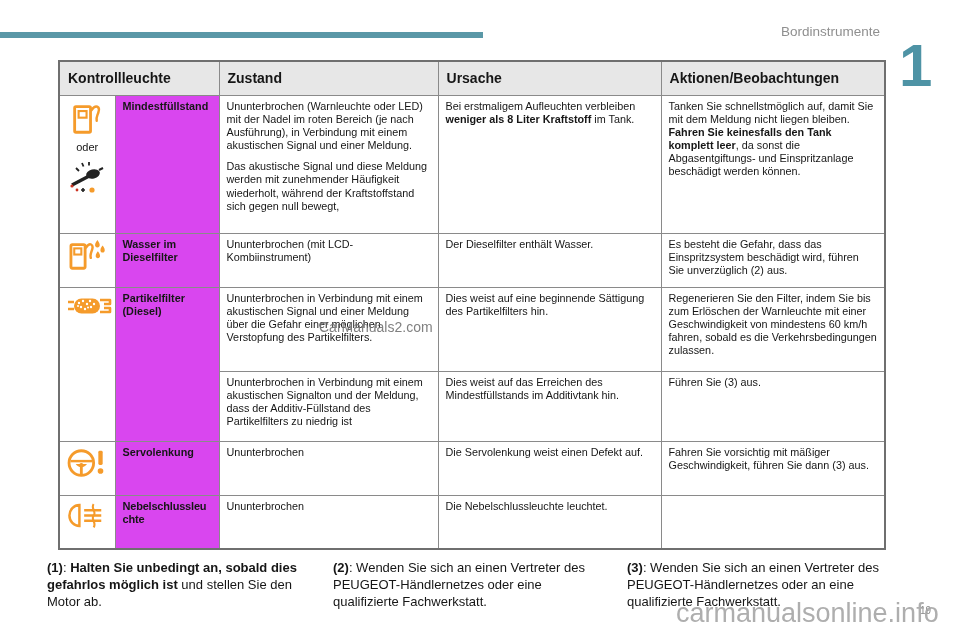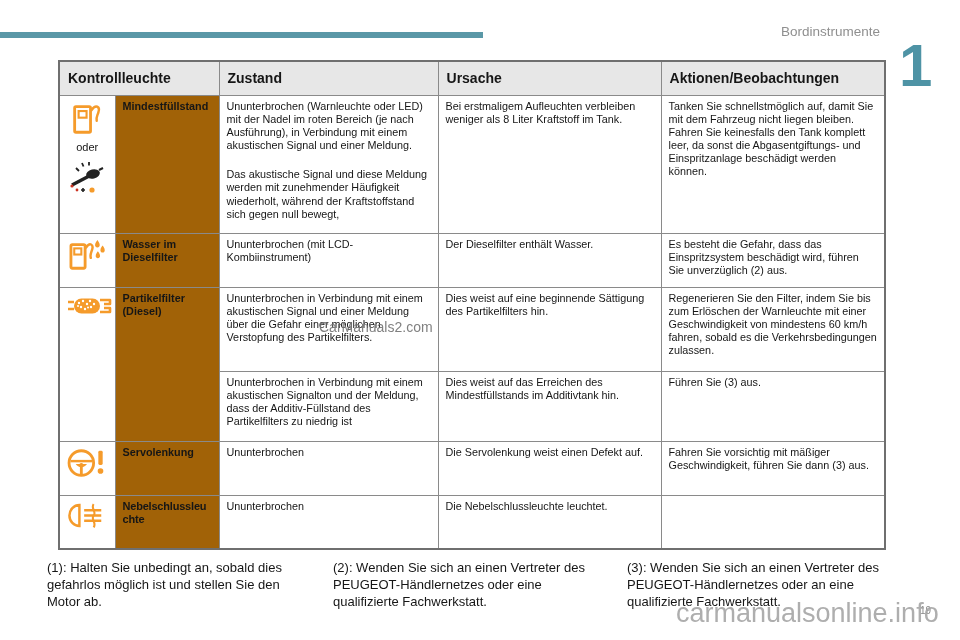--- a/index.html
+++ b/index.html
@@ -14,25 +14,25 @@
   table.warn{position:absolute;left:58px;top:60px;width:826px;border-collapse:collapse;
              table-layout:fixed;border:2px solid #6f6f6f;}
   table.warn td,table.warn th{border:1px solid #8a8a8a;vertical-align:top;
              font-size:10.8px;line-height:1.22;padding:4px 7px;word-wrap:break-word;}
   table.warn th{background:#e7e7e7;font-size:14px;font-weight:bold;text-align:left;
              vertical-align:middle;padding:2px 8px;}
   tr.hd{height:34px;}
   tr.r1{height:138px;} tr.r2{height:54px;} tr.r3a{height:84px;}
   tr.r3b{height:70px;} tr.r4{height:54px;} tr.r5{height:54px;}
   td.icon-cell{background:#ffffff;text-align:center;padding:6px 2px;}
-  td.label-cell{background:#a16207;font-weight:bold;padding:5px 6px;}
+  td.label-cell{background:#d946ef;font-weight:bold;padding:5px 6px;}
   td.label-cell.small{font-size:11px;letter-spacing:-0.2px;}
   .oder{display:block;font-size:11px;margin:3px 0;color:#161616;}
-  .p2{margin-top:16px;}
-  b{font-weight:normal;}
+  .p2{margin-top:8px;}
+  b{font-weight:bold;}
 
   .fn{position:absolute;top:560px;font-size:13px;line-height:1.3;color:#161616;}
   .fn1{left:47px;width:268px;} .fn2{left:333px;width:268px;} .fn3{left:627px;width:268px;}
 
   .wm-inline{position:absolute;left:319px;top:319px;font-size:14px;color:#737373;
              opacity:.9;white-space:nowrap;}
   .page-num{position:absolute;left:920px;top:605px;font-size:10px;color:#8a8a8a;}
   .wm-bottom{position:absolute;left:676px;top:598px;font-size:27px;color:#a3a3a3;
              opacity:.88;white-space:nowrap;}
   svg{display:inline-block;vertical-align:top;}
@@ -86,21 +86,21 @@
           </svg>
         </span>
       </td>
       <td class="label-cell">Mindestfüllstand</td>
       <td>
         <div>Ununterbrochen (Warnleuchte oder LED) mit der Nadel im roten Bereich (je nach Ausführung), in Verbindung mit einem akustischen Signal und einer Meldung.</div>
         <div class="p2">Das akustische Signal und diese Meldung werden mit zunehmender Häufigkeit wiederholt, während der Kraftstoffstand sich gegen null bewegt,</div>
       </td>
       <td><span>Bei erstmaligem Aufleuchten verbleiben </span><b>weniger als 8 Liter Kraftstoff</b><span> im Tank.</span></td>
       <td>
-        <div>Tanken Sie schnellstmöglich auf, damit Sie mit dem Fahrzeug nicht liegen bleiben.</div>
+        <div>Tanken Sie schnellstmöglich auf, damit Sie mit dem Meldung nicht liegen bleiben.</div>
         <div><b>Fahren Sie keinesfalls den Tank komplett leer</b><span>, da sonst die Abgasentgiftungs- und Einspritzanlage beschädigt werden können.</span></div>
       </td>
     </tr>
 
     <tr class="r2">
       <td class="icon-cell">
         <span>
           <svg width="38" height="34" viewBox="0 0 40 36">
             <rect x="3" y="7" width="15" height="25" rx="1.5" fill="none" stroke="#F59B2B" stroke-width="3"></rect>
             <rect x="6.5" y="11" width="7.5" height="6.5" fill="none" stroke="#F59B2B" stroke-width="2.2"></rect>

